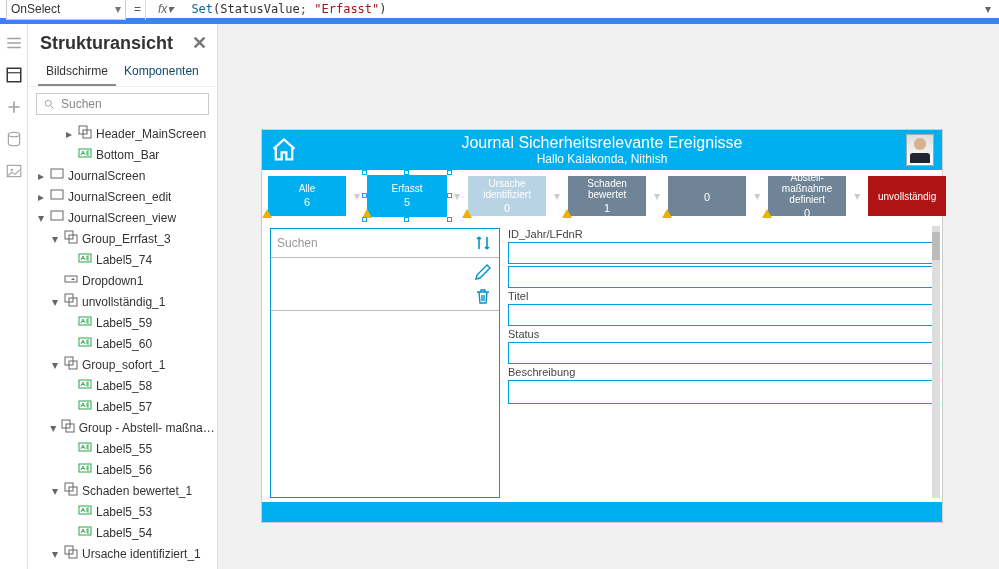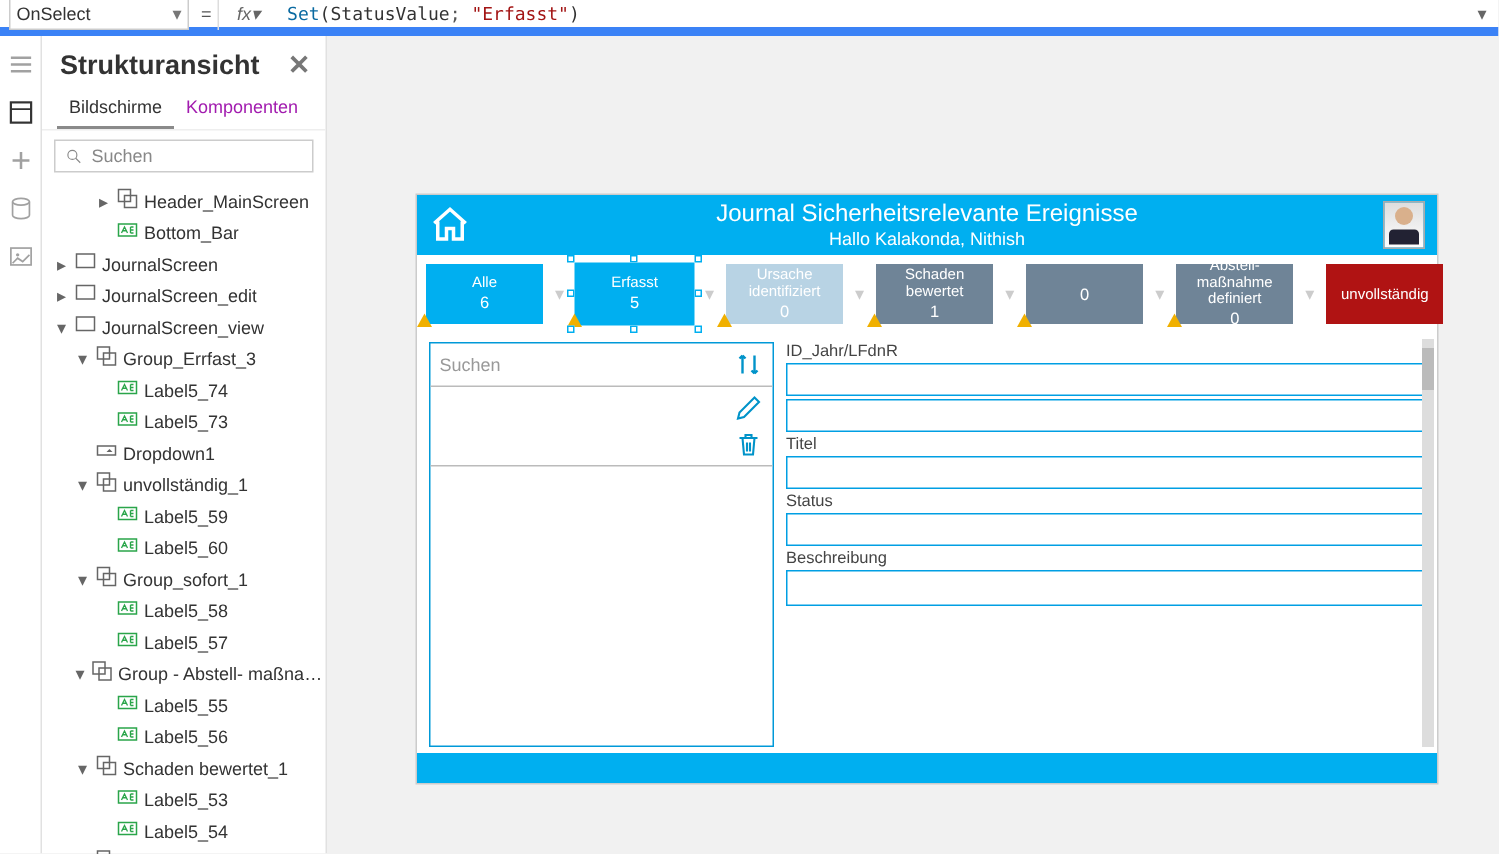--- a/index.html
+++ b/index.html
@@ -61,35 +61,35 @@
     background:#fff;
     border-right: 1px solid #e1e1e1;
     display:flex; flex-direction:column;
   }
   .tree-head {
     display:flex; justify-content:space-between; align-items:center;
     padding: 8px 10px 4px 12px;
     font-weight:600; font-size:18px;
   }
   .tree-tabs { display:flex; gap:0; border-bottom:1px solid #eee; padding-left:10px; font-size:12px; }
-  .tree-tab { padding:6px 8px; color:#a21caf; cursor:pointer; }
+  .tree-tab { padding:6px 8px; color:#0c4a6e; cursor:pointer; }
   .tree-tab.active { color:#333; border-bottom:2px solid #8a8a8a; }
   .tree-search { margin:6px 8px; border:1px solid #ccc; display:flex; align-items:center; padding:3px 6px; gap:6px; color:#888; font-size:12px;}
   .tree-body { flex:1; overflow:auto; padding:2px 0 8px 4px; }
   .tree-row { display:flex; align-items:center; gap:4px; padding:2px 0; white-space:nowrap; font-size:12px; }
   .tw { width:10px; text-align:center; color:#666; cursor:pointer; }
   .ti { width:14px; height:14px; }
   .tree-row .lbl { overflow:hidden; text-overflow:ellipsis; }
   .ind0{padding-left:4px}.ind1{padding-left:18px}.ind2{padding-left:32px}
 
   
   .canvas-area { flex:1; background:#f1f1f1; position:relative; display:flex; }
   .artboard {
     width: 680px; height: 392px;
-    position:absolute; left: 60px; top: 106px;
+    position:absolute; left: 44px; top: 106px;
     background:#fff; box-shadow: 0 0 0 1px #ccc;
     display:flex; flex-direction:column;
   }
   .app-header {
     background:#00aff0; color:#fff;
     display:flex; align-items:center; justify-content:space-between;
     padding:4px 8px;
   }
   .home-ico { width:28px; height:28px; }
   .app-titlewrap { text-align:center; flex:1; }
@@ -251,28 +251,20 @@
           <span class="lbl">Group_Errfast_3</span>
         </div>
         <div class="tree-row ind2">
           <span class="tw"></span>
           <span><svg class="ti" viewBox="0 0 14 14">
               <rect x="1" y="3" width="12" height="8" fill="none" stroke="#2aa54a"></rect>
               <path d="M3 9l2-4 2 4M4 7.5h2M9 5v4m0-4h2m-2 2h2m-2 2h2" stroke="#2aa54a" fill="none" stroke-width="0.9"></path>
             </svg></span>
           <span class="lbl">Label5_74</span>
         </div>
-        <div class="tree-row ind2">
-          <span class="tw"></span>
-          <span><svg class="ti" viewBox="0 0 14 14">
-              <rect x="1" y="3" width="12" height="8" fill="none" stroke="#2aa54a"></rect>
-              <path d="M3 9l2-4 2 4M4 7.5h2M9 5v4m0-4h2m-2 2h2m-2 2h2" stroke="#2aa54a" fill="none" stroke-width="0.9"></path>
-            </svg></span>
-          <span class="lbl">Label5_73</span>
-        </div>
         <div class="tree-row ind1">
           <span class="tw"></span>
           <span><svg class="ti" viewBox="0 0 14 14">
               <rect x="1" y="4" width="12" height="6" fill="none" stroke="#666"></rect>
               <path d="M9 6l2 2 -4 0z" fill="#666"></path>
             </svg></span>
           <span class="lbl">Dropdown1</span>
         </div>
         <div class="tree-row ind1">
           <span class="tw">▾</span>

